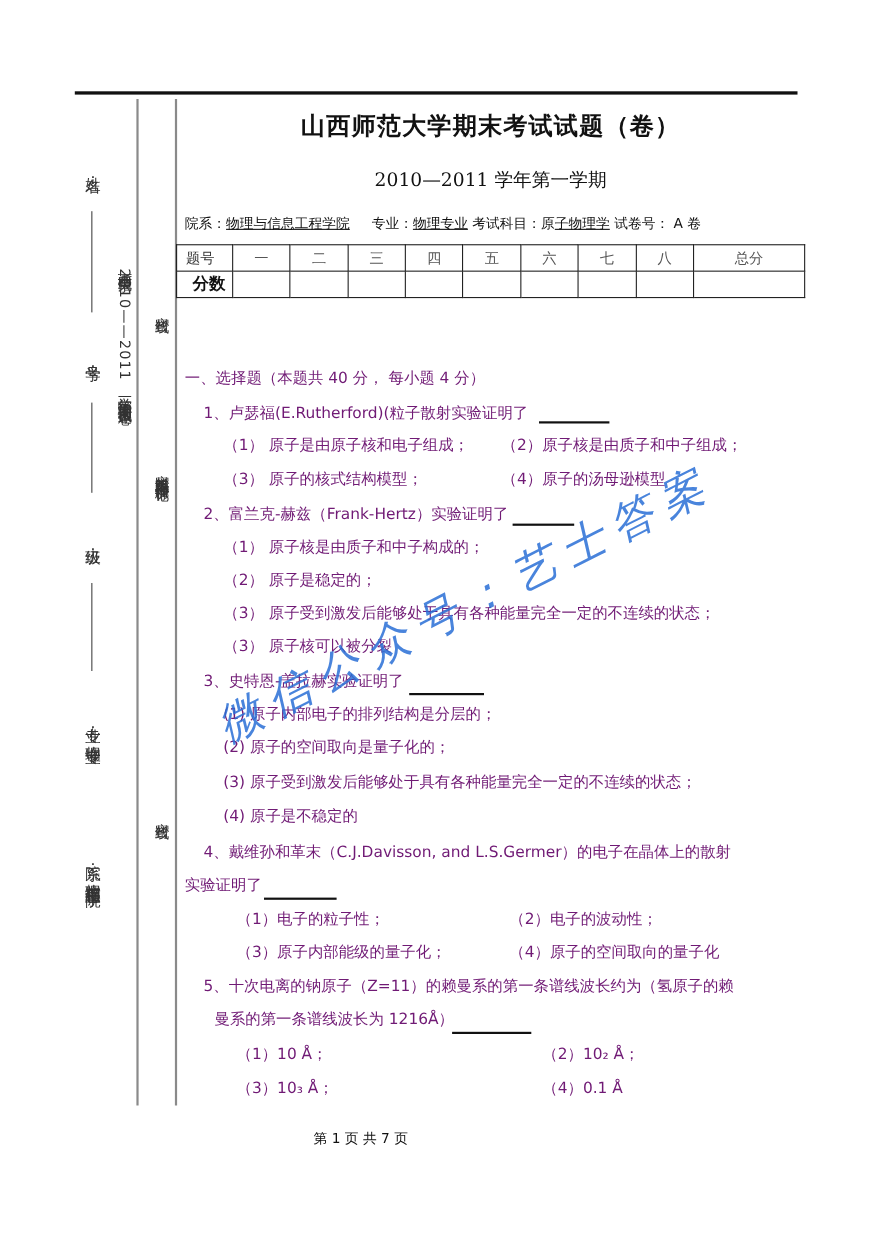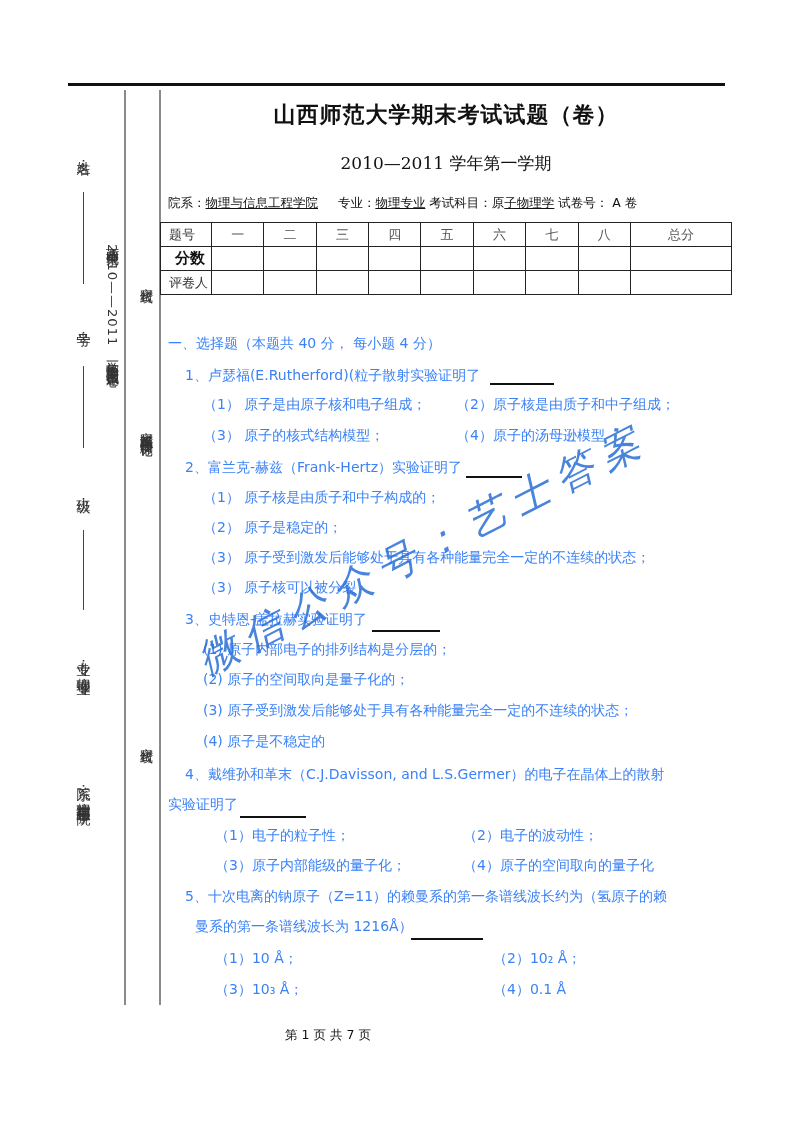--- a/index.html
+++ b/index.html
@@ -13,21 +13,21 @@
   .blank-v { width:1px; background:#444; }
   .title { left:160px; width:572px; top:100px; text-align:center; font-size:22px; font-weight:bold; letter-spacing:1px;font-family:Liberation Mono, monospace; }
   .subtitle { left:160px; width:572px; top:152px; text-align:center; font-size:17px; }
   .info { left:168px; top:195px; font-size:12.5px; font-family:"DejaVu Sans","Liberation Sans",sans-serif; white-space:nowrap; }
   .info .u { text-decoration:underline; }
   table.score { position:absolute; left:160px; top:222px; width:572px; border-collapse:collapse;
                 font-family:"DejaVu Sans","Liberation Sans",sans-serif; font-size:13px; }
   table.score td { border:1.5px solid #222; height:23px; text-align:center; color:#555; padding:0; }
   table.score td.rowh { text-align:left; padding-left:8px; width:42px; color:#333; }
   table.score td.bold { font-weight:bold; font-size:15px; color:#111;text-align:center; }
-  .q { font-size:14px; white-space:nowrap; font-family:"DejaVu Sans","Liberation Sans",sans-serif; color:#3b82f6; }
+  .q { font-size:14px; white-space:nowrap; font-family:"DejaVu Sans","Liberation Sans",sans-serif; color:#701a75; }
   .blank { height:2px; background:#111; }
   .footer { left:0; width:656px; top:1027px; text-align:center; font-size:12.5px; font-family:"DejaVu Sans","Liberation Sans",sans-serif; }
   .wm { font-size:40px; color:#2a6fd6; opacity:0.85; font-family:"DejaVu Sans","Liberation Sans",sans-serif;
         transform-origin:left top; white-space:nowrap; font-style:italic; letter-spacing:10px; }
 </style>
 </head>
 <body>
 
 <div class="abs top-rule"></div>
 <div class="abs vline" style="left:124px"></div>
@@ -75,32 +75,20 @@
     <td></td>
         <td></td>
         <td></td>
         <td></td>
         <td></td>
         <td></td>
         <td></td>
         <td></td>
         <td></td>
   </tr>
-  <tr>
-    <td class="rowh">评卷人</td>
-    <td></td>
-        <td></td>
-        <td></td>
-        <td></td>
-        <td></td>
-        <td></td>
-        <td></td>
-        <td></td>
-        <td></td>
-  </tr>
 </tbody>
   </table>
 
 <div class="abs q" style="left:168px;top:335px">一、选择题（本题共 40 分， 每小题 4 分）</div>
 
 <div class="abs q" style="left:185px;top:367px">1、卢瑟福(E.Rutherford)(粒子散射实验证明了</div>
 <div class="abs blank" style="left:490px;top:383px;width:64px"></div>
 <div class="abs q" style="left:203px;top:396px">（1） 原子是由原子核和电子组成；</div>
 <div class="abs q" style="left:456px;top:396px">（2）原子核是由质子和中子组成；</div>
 <div class="abs q" style="left:203px;top:427px">（3） 原子的核式结构模型；</div>

